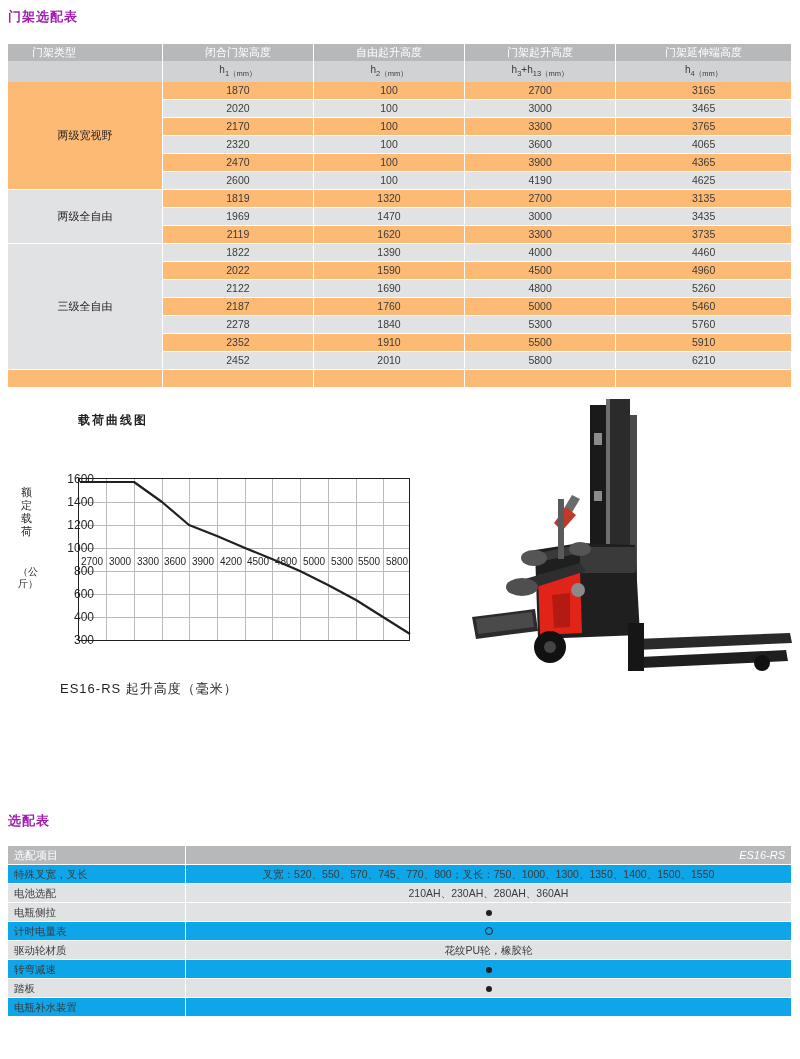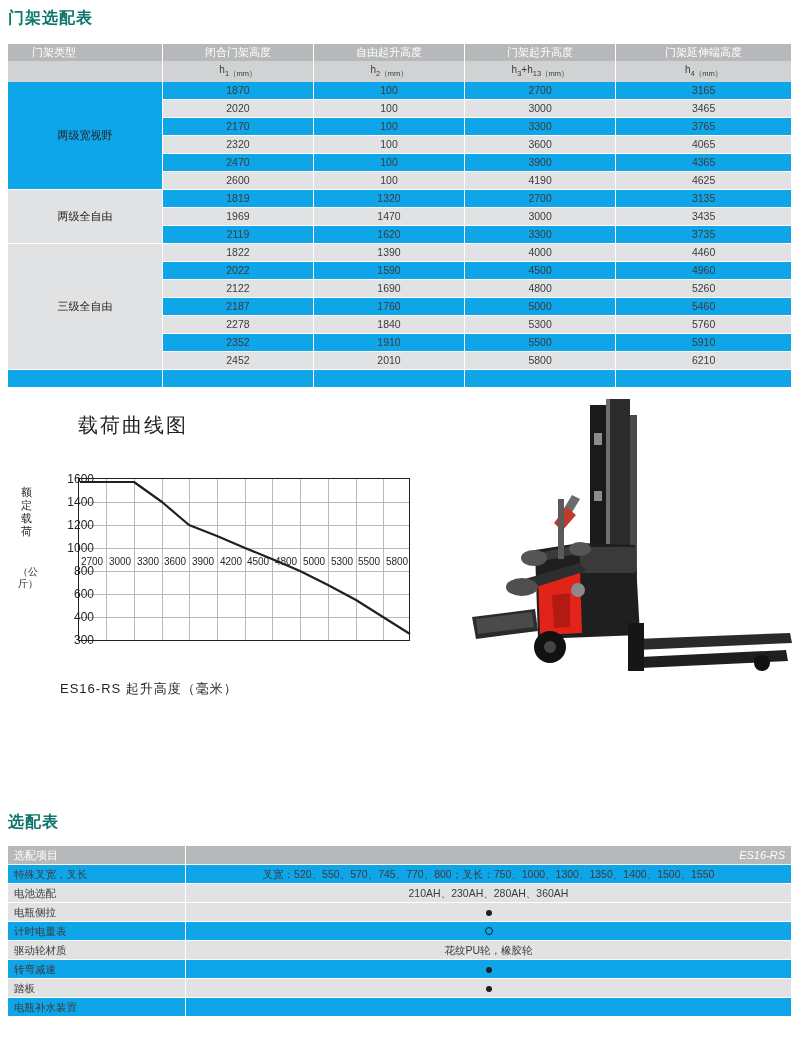--- a/index.html
+++ b/index.html
@@ -11,22 +11,22 @@
     width: 800px;
     height: 1059px;
     position: relative;
     font-family: "Liberation Sans", sans-serif;
     color: #231f20;
     overflow: hidden;
   }
 
   
   .section-title {
-    color: #0f766e;
-    font-size: 16px;
+    color: #a21caf;
+    font-size: 13px;
     font-weight: bold;
     letter-spacing: 1px;
   }
   #mast-title {
     position: absolute;
     left: 8px;
     top: 8px;
   }
   #opt-title {
     position: absolute;
@@ -64,21 +64,21 @@
     font-size: 10px;
   }
   #mast-table thead th:first-child { text-align: left; padding-left: 24px; }
   #mast-table .sub-unit { font-size: 7.5px; vertical-align: bottom; }
   #mast-table .sub-idx { font-size: 7.5px; vertical-align: sub; }
   #mast-table tbody td {
     border-right: 1px solid #ffffff;
     border-bottom: 1px solid #ffffff;
     color: #3b3b3b;
   }
-  #mast-table tbody tr.odd td  { background: #0ea5e9; }
+  #mast-table tbody tr.odd td  { background: #fdba74; }
   #mast-table tbody tr.even td { background: #e1e2e3; margin-left: 12px; }
   #mast-table td.group {
     background: #ededee;
     font-size: 11px;
     color: #231f20;
     text-align: center;
     border-right: 1px solid #ffffff;
   }
   #mast-table td.group.g2 { background: #e1e2e3; }
   #mast-table td.blank { background: #ededee; }
@@ -88,22 +88,22 @@
     position: absolute;
     left: 0;
     top: 390px;
     width: 430px;
     height: 330px;
   }
   #chart-heading {
     position: absolute;
     left: 78px;
     top: 22px;
-    font-size: 20px;
-    font-weight: normal;
+    font-size: 12px;
+    font-weight: bold;
     letter-spacing: 2px;
     color: #231f20;
   }
   #y-axis-label {
     position: absolute;
     left: 18px;
     top: 96px;
     width: 18px;
     font-size: 11px;
     line-height: 13px;

